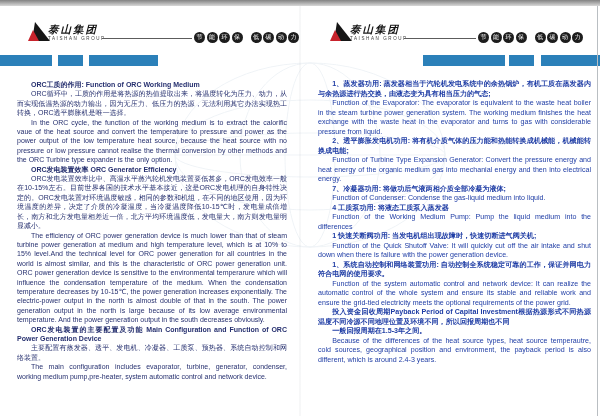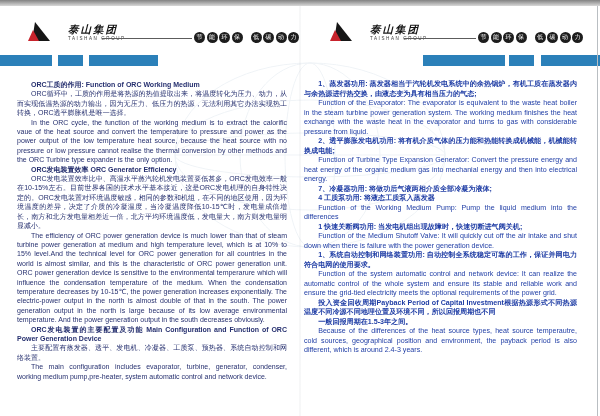--- a/index.html
+++ b/index.html
@@ -11,37 +11,37 @@
   }
   .top-strip{position:absolute;left:0;top:0;width:600px;height:6px;
     background:linear-gradient(#828282,#d8d8d8);}
   .right-edge{position:absolute;top:6px;right:2px;width:1px;height:410px;background:#b9bec2;}
   .gutter{position:absolute;top:6px;left:299px;width:2px;height:410px;
     background:linear-gradient(90deg,rgba(0,0,0,0),rgba(120,130,140,.12),rgba(0,0,0,0));}
   .watermark{position:absolute;left:170px;top:55px;width:280px;height:200px;opacity:.55;pointer-events:none;}
 
   
   .logo{position:absolute;width:22px;height:19px;}
-  .brand{position:absolute;line-height:1;margin-left:20px;}
+  .brand{position:absolute;line-height:1;}
   .brand .cn-name{font-size:10.5px;font-weight:bold;color:#141414;letter-spacing:2px;
     font-family:"DejaVu Serif","Liberation Serif",serif;font-style:italic;}
   .brand .en-name{font-size:4.5px;color:#3a3a3a;letter-spacing:1.6px;margin-top:2px;}
   .hline{position:absolute;height:1px;background:#5c5c5c;}
   .badges{position:absolute;display:flex;gap:1.5px;}
   .badges .gap{width:5px;}
   .badge{width:11px;height:11px;border-radius:50%;background:#1d1d1d;color:#fff;
     font-size:6px;display:flex;align-items:center;justify-content:center;flex:0 0 auto;}
 
   .bar{position:absolute;height:11px;background:#2b80b9;}
 
   
   .col{position:absolute;text-align:justify;}
   .col p{margin:0;}
   .col-left{left:17px;top:80px;width:270px;font-size:7px;line-height:9.4px;color:#26306f;}
-  .col-right{left:304px;top:80px;width:273px;font-size:7.1px;line-height:9.5px;color:#1f3da5;}
+  .col-right{left:318px;top:80px;width:273px;font-size:7.1px;line-height:9.5px;color:#1f3da5;}
   p.h{font-weight:bold;text-indent:2em;}
   p.cn{text-indent:2em;}
   p.en{font-weight:normal;text-indent:2em;}
   .col-right p.cn{font-weight:bold;}
 </style>
 </head>
 <body>
 
 <div class="top-strip"></div>
 
@@ -115,24 +115,25 @@
   <p class="cn">主要配置有蒸发器、透平、发电机、冷凝器、工质泵、预热器、系统自动控制和网络装置。</p>
   <p class="en">The main configuration includes evaporator, turbine, generator, condenser, working medium pump,pre-heater, system automatic control and network device.</p>
 </div>
 
 <div class="col col-right">
   <p class="cn">1、蒸发器功用: 蒸发器相当于汽轮机发电系统中的余热锅炉，有机工质在蒸发器内与余热源进行热交换，由液态变为具有相当压力的气态;</p>
   <p class="en">Function of the Evaporator: The evaporator is equivalent to the waste heat boiler in the steam turbine power generation system. The working medium finishes the heat exchange with the waste heat in the evaporator and turns to gas with considerable pressure from liquid.</p>
   <p class="cn">2、透平膨胀发电机功用: 将有机介质气体的压力能和热能转换成机械能，机械能转换成电能;</p>
   <p class="en">Function of Turbine Type Expansion Generator: Convert the pressure energy and heat energy of the organic medium gas into mechanial energy and then into electrical energy.</p>
   <p class="cn">7、冷凝器功用: 将做功后气液两相介质全部冷凝为液体;</p>
+  <p class="en">Function of Condenser: Condense the gas-liquid medium into liquid.</p>
   <p class="cn">4 工质泵功用: 将液态工质泵入蒸发器</p>
   <p class="en">Function of the Working Medium Pump: Pump the liquid medium into the differences</p>
   <p class="cn">1 快速关断阀功用: 当发电机组出现故障时，快速切断进气阀关机;</p>
-  <p class="en">Function of the Medium Shutoff Valve: It will quickly cut off the air intake and shut down when there is failure with the power generation device.</p>
+  <p class="en">Function of the Quick Shutoff Valve: It will quickly cut off the air intake and shut down when there is failure with the power generation device.</p>
   <p class="cn">1、系统自动控制和网络装置功用: 自动控制全系统稳定可靠的工作，保证并网电力符合电网的使用要求。</p>
   <p class="en">Function of the system automatic control and network device: It can realize the automatic control of the whole system and ensure its stable and reliable work and ensure the grid-tied electricity meets the optional requirements of the power grid.</p>
   <p class="cn">投入资金回收周期Payback Period of Capital Investment根据热源形式不同热源温度不同冷源不同地理位置及环境不同，所以回报周期也不同</p>
   <p class="cn">一般回报周期在1.5-3年之间。</p>
   <p class="en">Because of the differences of the heat source types, heat source temperautre, cold sources, geographical position and environment, the payback period is also different, which is around 2.4-3 years.</p>
 </div>
 
 <div class="gutter"></div>
 <div class="right-edge"></div>
 

